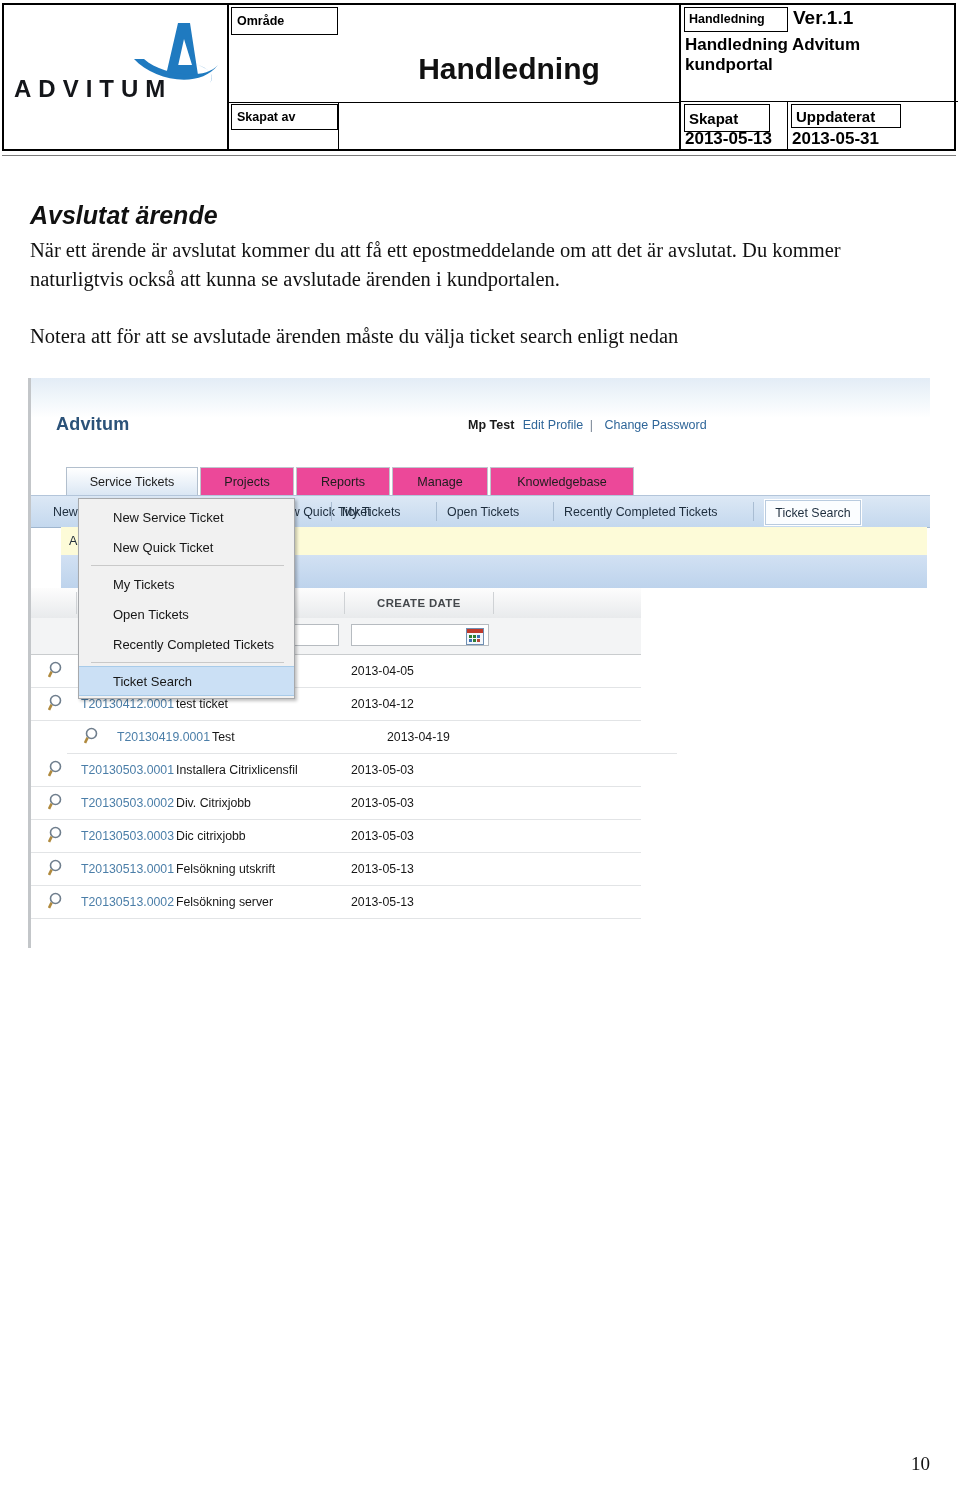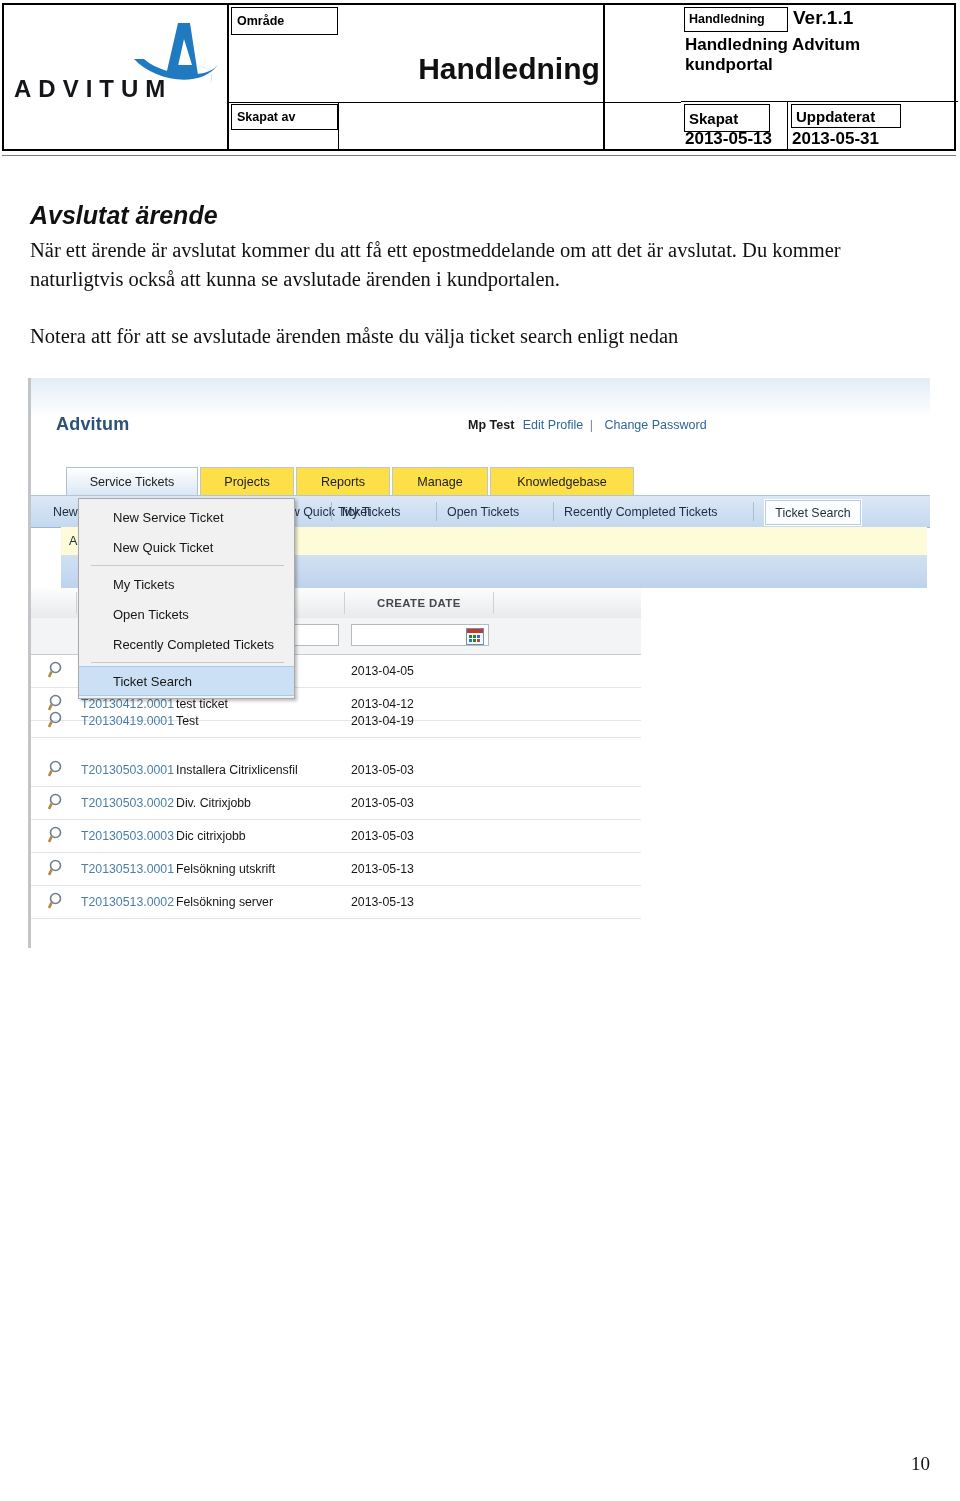--- a/index.html
+++ b/index.html
@@ -33,21 +33,21 @@
     font-size:24px;
     letter-spacing:7px;
     color:#14161a;
   }
   .logo-mark{
     position:absolute; left:122px; top:6px; width:88px; height:78px;
   }
 
   
   .dh-mid{
-    position:absolute; left:225px; top:0; width:376px; height:144px;
+    position:absolute; left:225px; top:0; width:452px; height:144px;
     border-right:2px solid #000;
     box-sizing:border-box;
   }
   .cell-lab{
     font-family:"Liberation Sans", sans-serif;
     font-weight:bold;
     font-size:12.5px;
     color:#000;
     line-height:1;
   }
@@ -184,21 +184,21 @@
   .user-sep{color:#7a8796;margin:0 3px;}
 
   
   .tabs{
     position:absolute;left:38px;top:89px;height:28px;
   }
   .tab{
     position:absolute;top:0;height:28px;
     border:1px solid #bfc6cd;
     border-bottom:none;
-    background:#fde047;
+    background:#ec4899;
     display:flex;align-items:center;justify-content:center;
     font-size:12.6px;color:#1d1d1d;
     box-sizing:border-box;
   }
   .tab.active{
     background:linear-gradient(to bottom,#ffffff,#dbe7f4);
     border-color:#b2bfcd;
   }
   .tab-t0{left:0;width:132px;}
   .tab-t1{left:134px;width:94px;}
@@ -476,21 +476,21 @@
     </div>
     <div class="row" style="top:99px;">
       <div class="mag"><svg width="18" height="18" viewBox="0 0 18 18">
             <circle cx="7.5" cy="6.5" r="5" fill="none" stroke="#6f7e8d" stroke-width="1.6"></circle>
             <line x1="3.6" y1="10.6" x2="1" y2="16" stroke="#b08a3e" stroke-width="2.6"></line>
           </svg></div>
       <div class="tid">T20130412.0001</div>
       <div class="ttitle">test ticket</div>
       <div class="tdate">2013-04-12</div>
     </div>
-    <div class="row" style="top:116px;">
+    <div class="row" style="top:132px;margin-left:36px;">
       <div class="mag"><svg width="18" height="18" viewBox="0 0 18 18">
             <circle cx="7.5" cy="6.5" r="5" fill="none" stroke="#6f7e8d" stroke-width="1.6"></circle>
             <line x1="3.6" y1="10.6" x2="1" y2="16" stroke="#b08a3e" stroke-width="2.6"></line>
           </svg></div>
       <div class="tid">T20130419.0001</div>
       <div class="ttitle">Test</div>
       <div class="tdate">2013-04-19</div>
     </div>
     <div class="row" style="top:165px;">
       <div class="mag"><svg width="18" height="18" viewBox="0 0 18 18">

